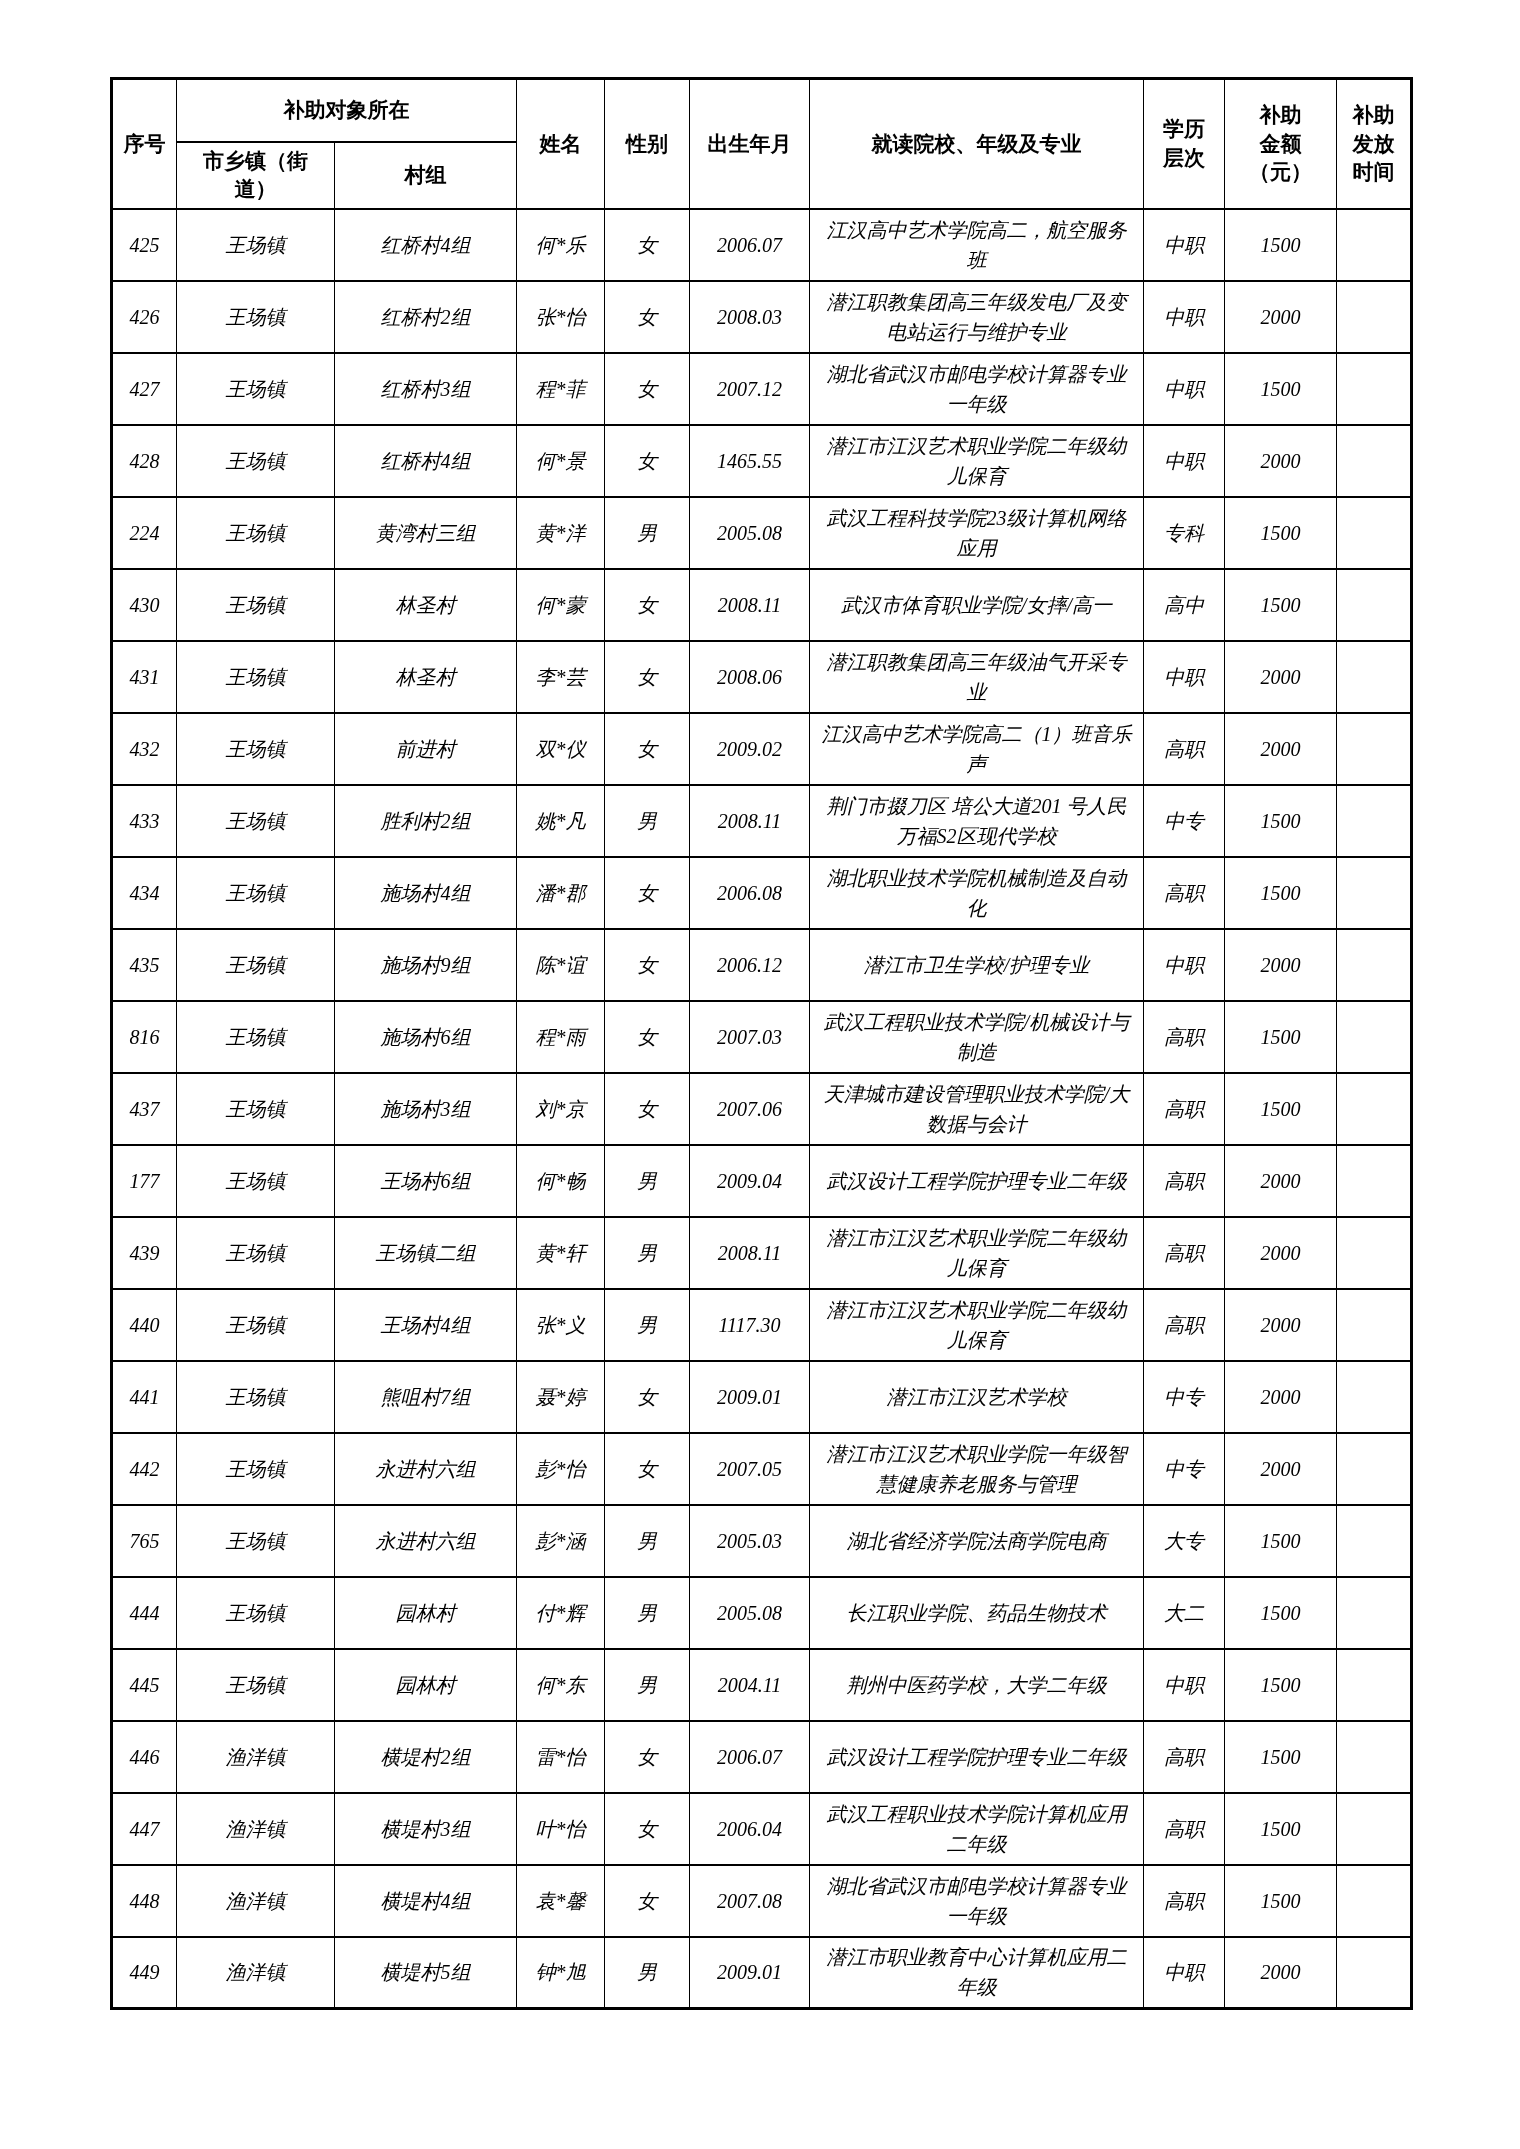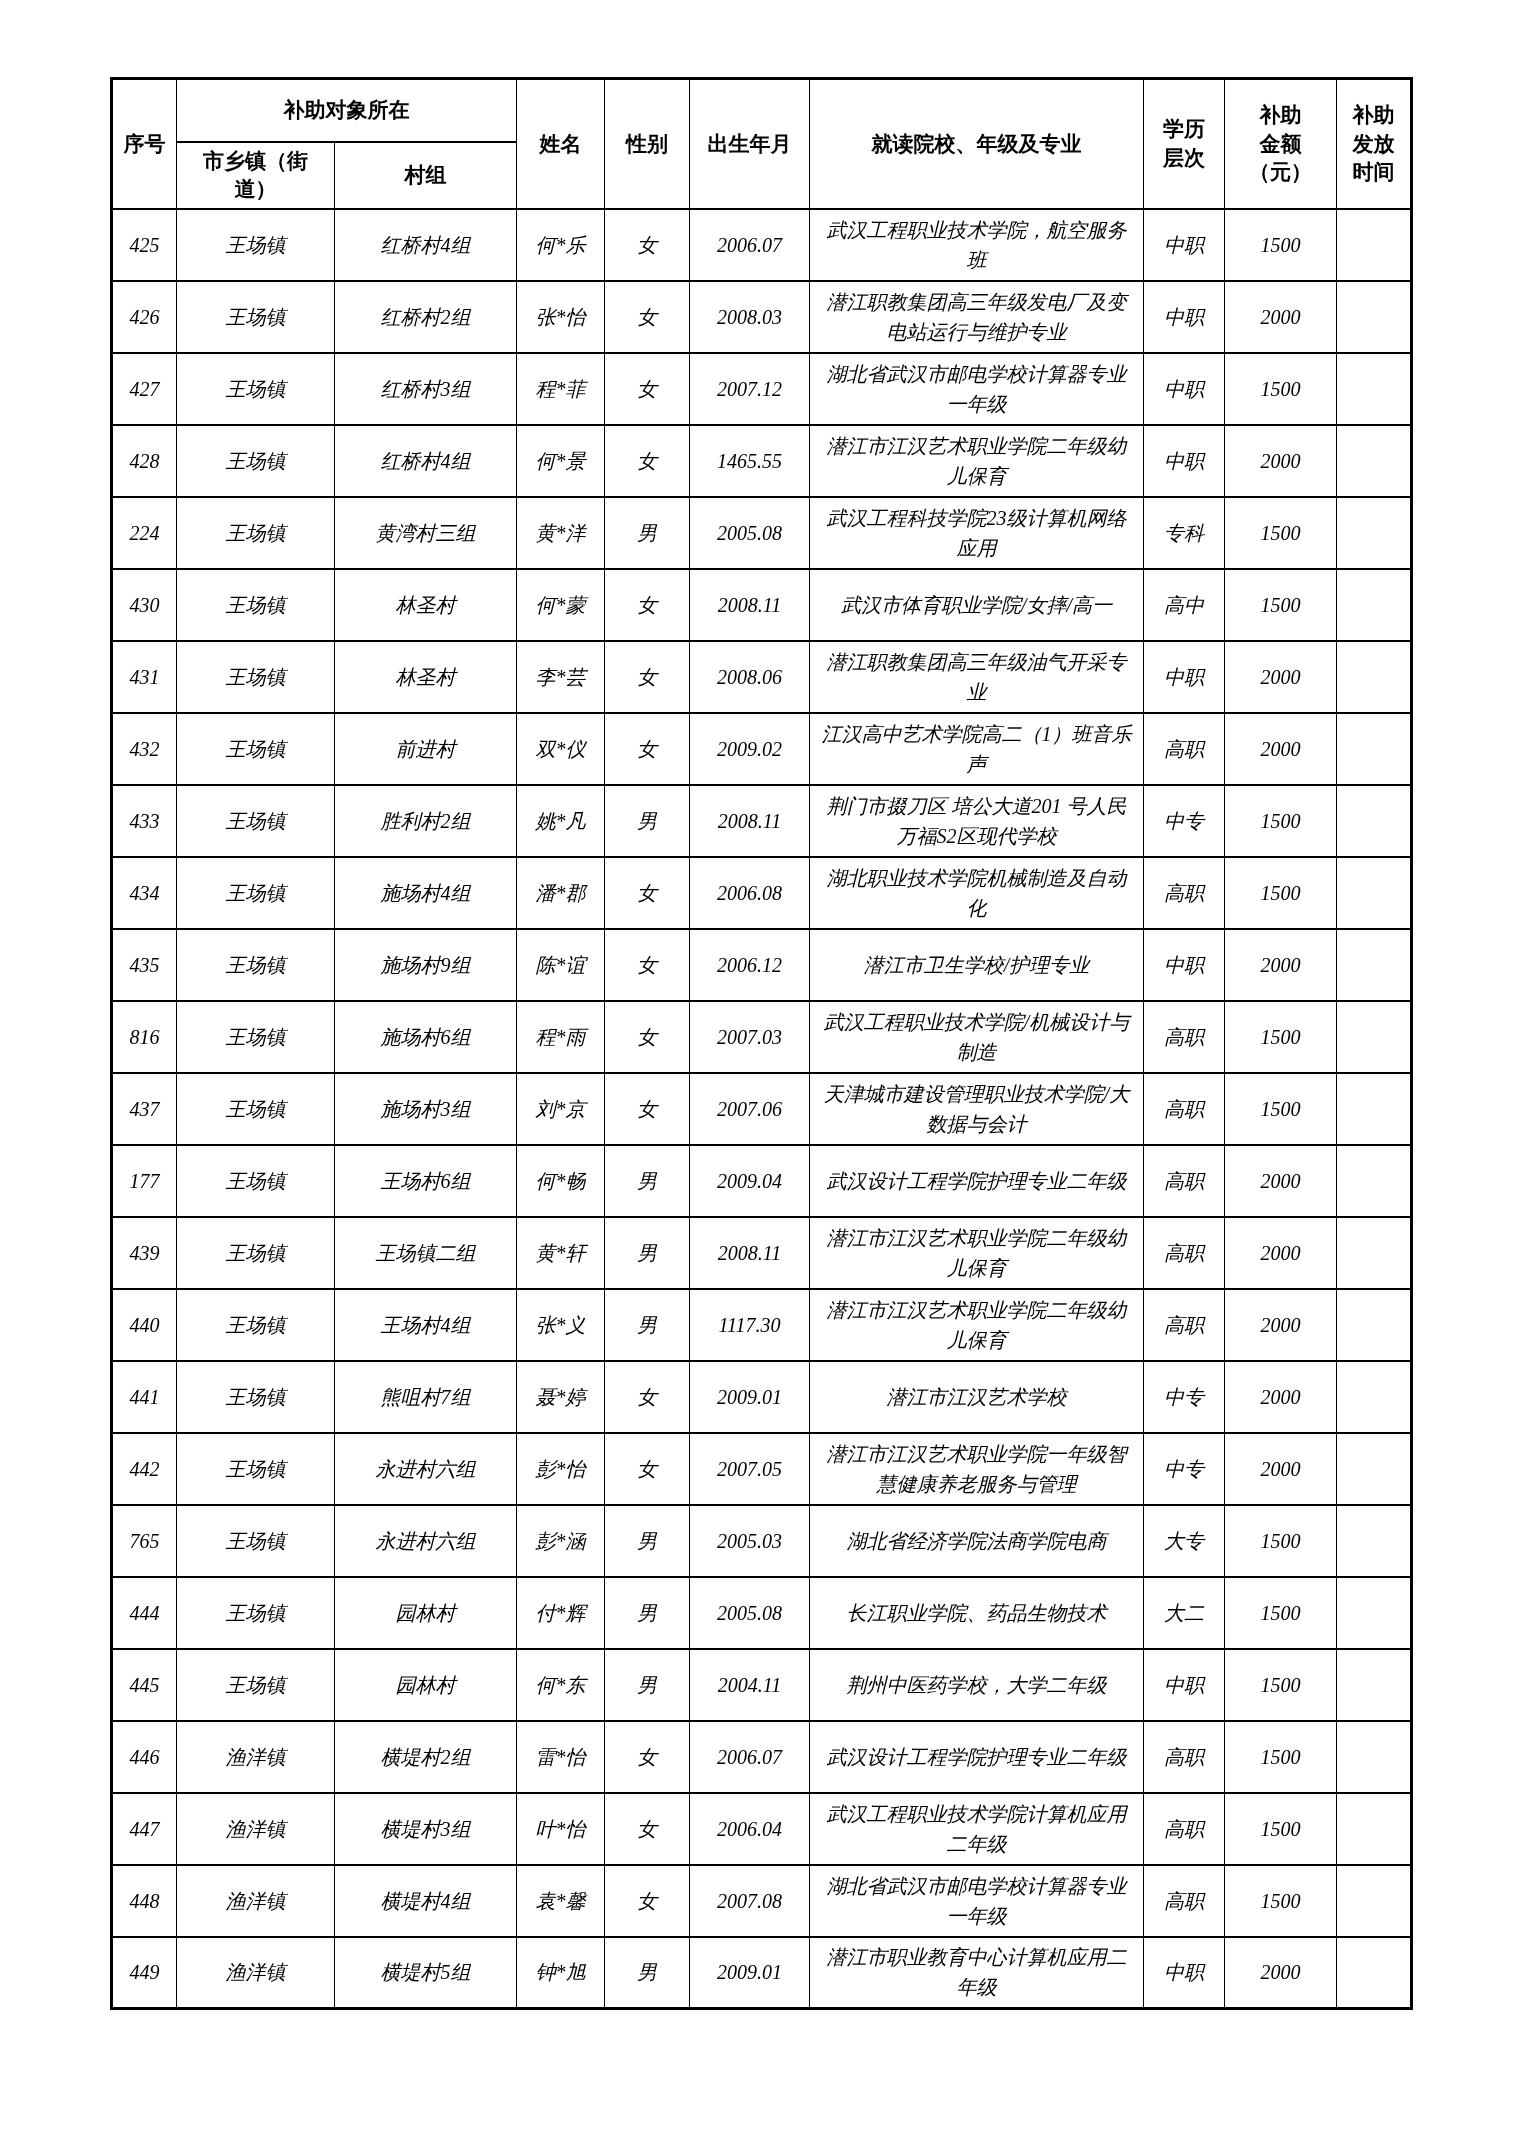--- a/index.html
+++ b/index.html
@@ -88,21 +88,21 @@
     </tr>
   </thead>
   <tbody>
       <tr>
         <td class="cell-index">425</td>
         <td class="cell-town">王场镇</td>
         <td class="cell-village">红桥村4组</td>
         <td class="cell-name">何*乐</td>
         <td class="cell-gender">女</td>
         <td class="cell-birth">2006.07</td>
-        <td class="cell-school">武汉工程职业技术学院，航空服务班</td>
+        <td class="cell-school">江汉高中艺术学院高二，航空服务班</td>
         <td class="cell-edu-level">中职</td>
         <td class="cell-amount">1500</td>
         <td class="cell-pay-time"></td>
       </tr>
       <tr>
         <td class="cell-index">426</td>
         <td class="cell-town">王场镇</td>
         <td class="cell-village">红桥村2组</td>
         <td class="cell-name">张*怡</td>
         <td class="cell-gender">女</td>

